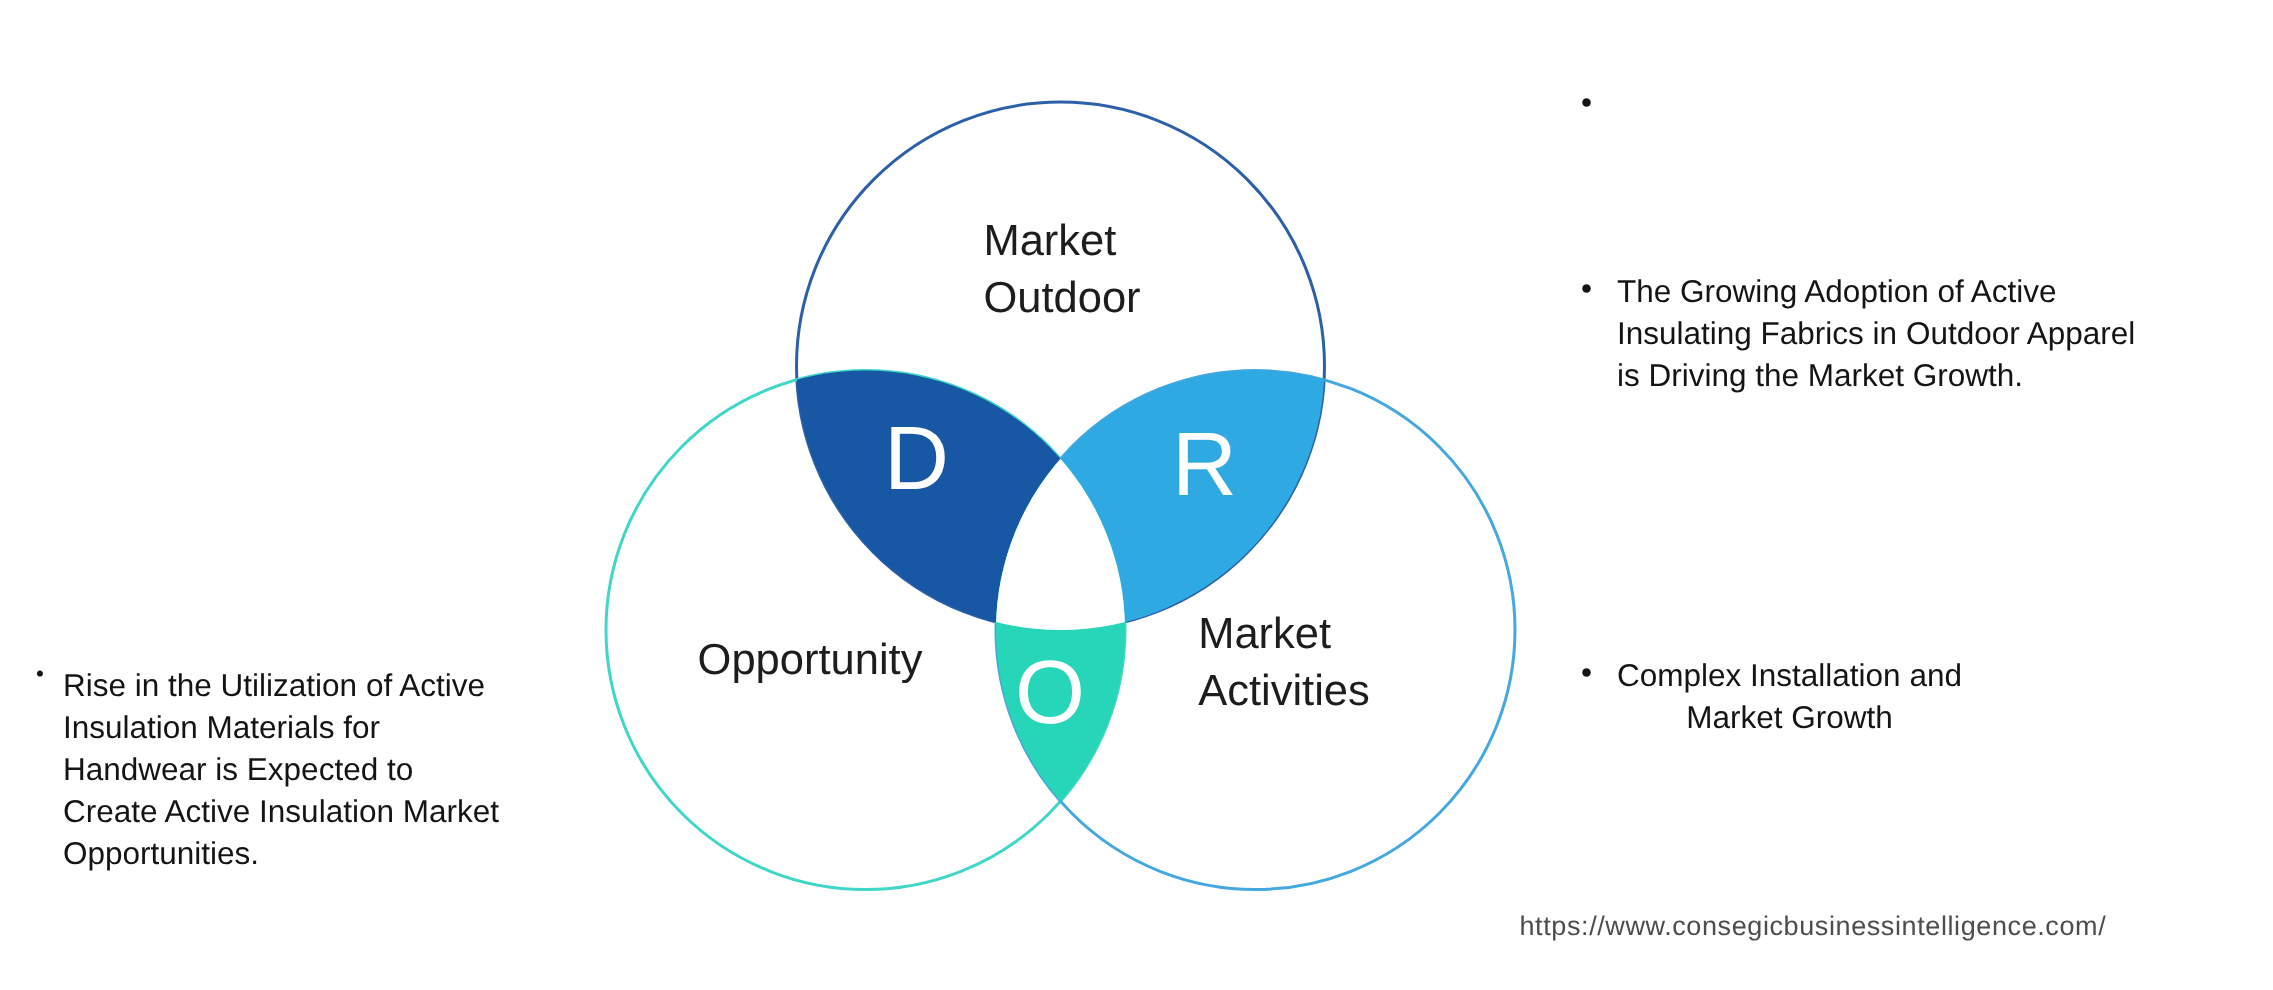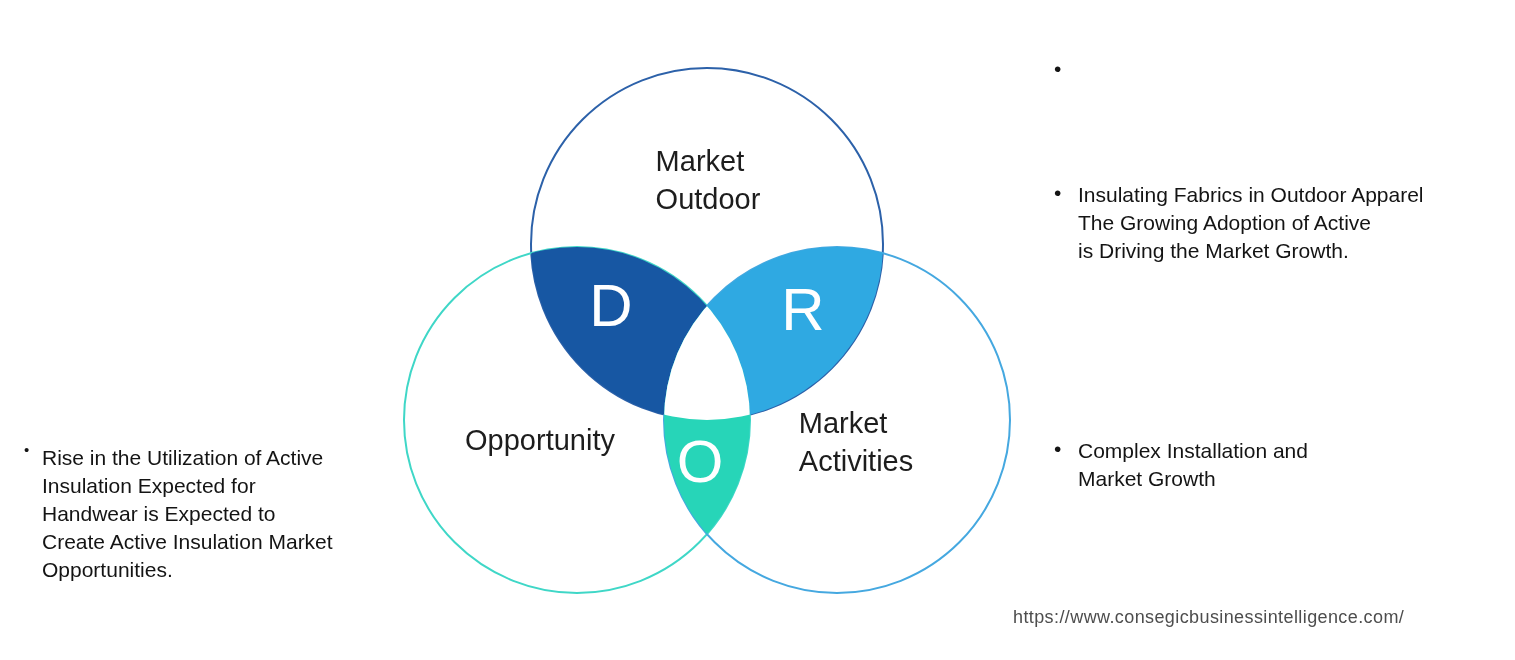--- a/index.html
+++ b/index.html
@@ -114,36 +114,36 @@
     <div>Activities</div>
   </div>
 
   <div class="venn-letter" style="left:611px; top:306px;">D</div>
   <div class="venn-letter" style="left:803px; top:310px;">R</div>
   <div class="venn-letter" style="left:700px; top:462px;">O</div>
 
   <span class="note-bullet left-note-bullet">•</span>
   <div class="note left-note">
     <div class="line">Rise in the Utilization of Active</div>
-    <div class="line">Insulation Expected for</div>
+    <div class="line">Insulation Materials for</div>
     <div class="line">Handwear is Expected to</div>
     <div class="line">Create Active Insulation Market</div>
     <div class="line">Opportunities.</div>
   </div>
 
   <span class="note-bullet right-note-bullet" style="top:57px;">•</span>
 
   <span class="note-bullet right-note-bullet" style="top:181px;">•</span>
   <div class="note right-note" style="top:181px;">
+    <div class="line">The Growing Adoption of Active</div>
     <div class="line">Insulating Fabrics in Outdoor Apparel</div>
-    <div class="line">The Growing Adoption of Active</div>
     <div class="line">is Driving the Market Growth.</div>
   </div>
 
   <span class="note-bullet right-note-bullet" style="top:437px;">•</span>
-  <div class="note right-note" style="top:437px;">
+  <div class="note right-note" style="top:437px;text-align:center;">
     <div class="line">Complex Installation and</div>
     <div class="line">Market Growth</div>
   </div>
 
   <div class="footer-url">https://www.consegicbusinessintelligence.com/</div>
 
 </div>
 
 </body></html>

